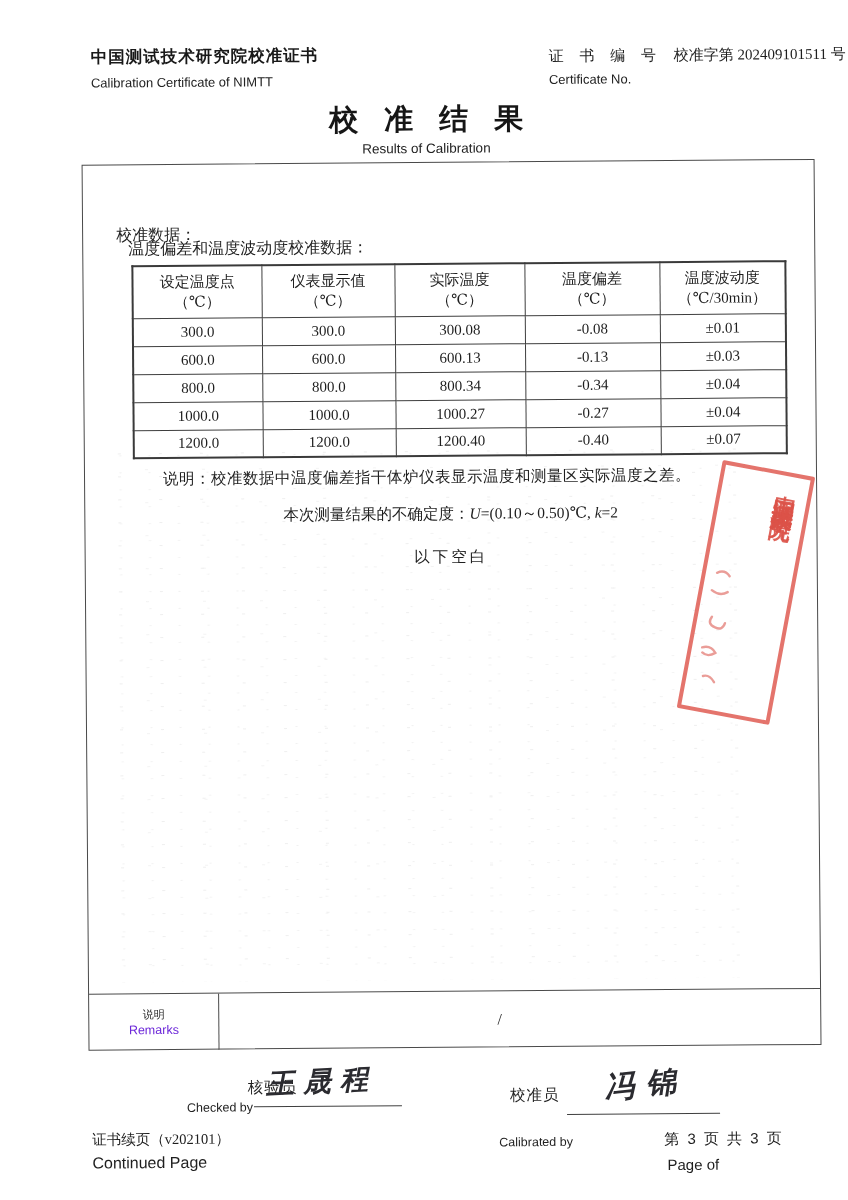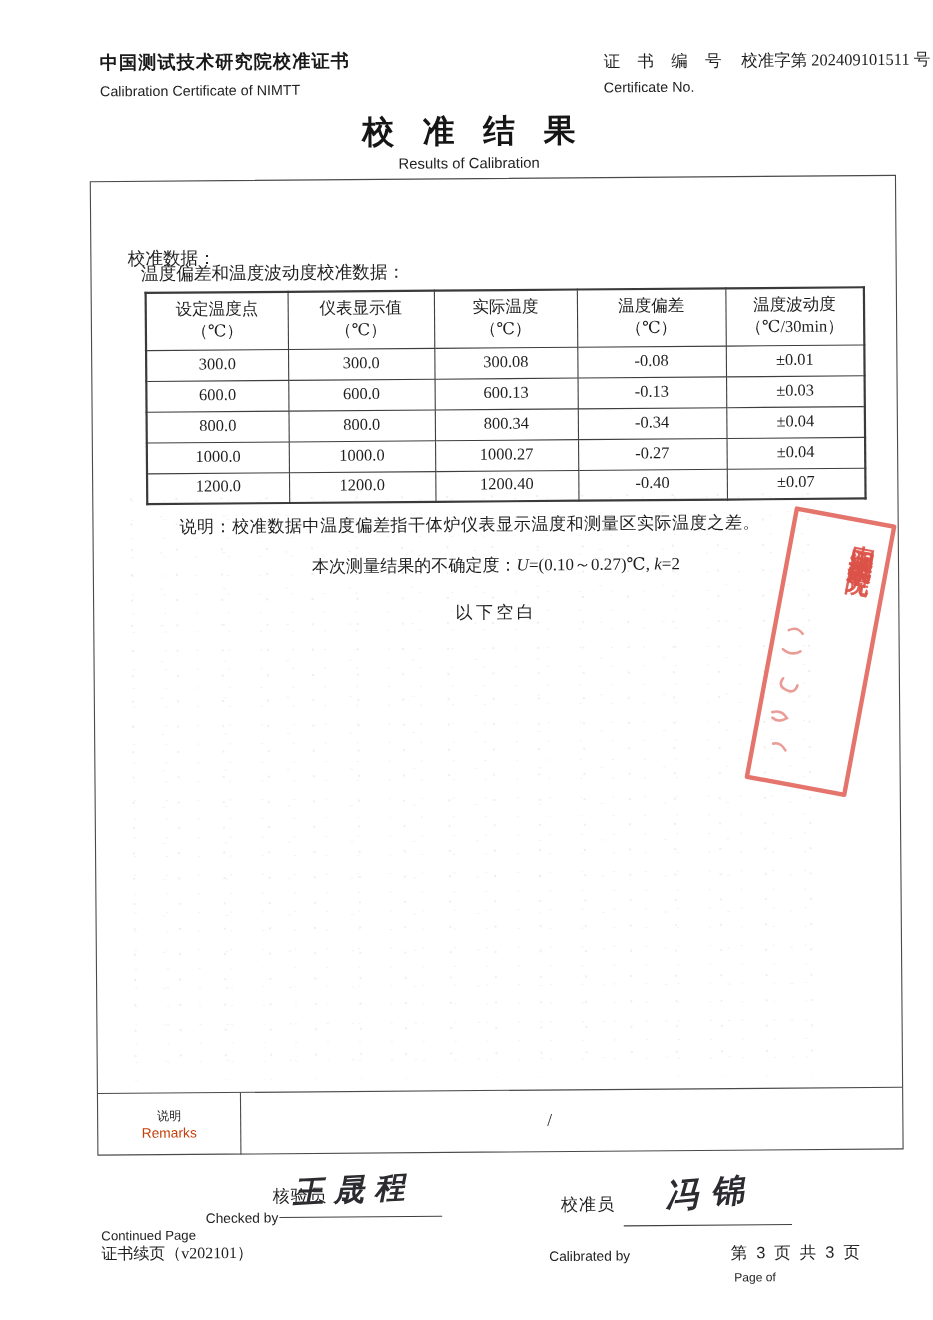--- a/index.html
+++ b/index.html
@@ -70,21 +70,21 @@
     color:rgba(219,82,72,.9); font-family:"Liberation Serif",serif; }
   .stamp-marks { position:absolute; left:4px; bottom:14px; opacity:.7; }
 
   
   .remarks-row { position:absolute; left:0; top:828px; width:100%; height:57px;
     border-top:1.6px solid #4a4a4a; display:flex; }
   .remarks-label-cell { width:130px; border-right:1.4px solid #4a4a4a;
     display:flex; flex-direction:column; align-items:center; justify-content:center; }
   .remarks-cn { font-size:11px; }
   .remarks-en { font-family:"Liberation Sans","DejaVu Sans",sans-serif;
-    font-size:12.5px; color:#c2410c; margin-top:1px; }
+    font-size:12.5px; color:#6d28d9; margin-top:1px; }
   .remarks-value-cell { flex:1; display:flex; align-items:center; justify-content:center;
     font-size:16px; padding-right:40px; }
 
   
   .sig-label-cn { position:absolute; font-size:15.5px; letter-spacing:1px; }
   .sig-label-en { position:absolute; font-family:"Liberation Sans","DejaVu Sans",sans-serif;
     font-size:12.5px; color:#222; }
   .signature { position:absolute; font-family:"DejaVu Sans",sans-serif;
     font-style:italic; font-weight:600; color:#2b2b30; white-space:nowrap; }
   .sig-line { position:absolute; border-bottom:1.6px solid #3f3f3f; }
@@ -94,26 +94,26 @@
     transform:rotate(-2.5deg); }
   .sig1line { left:250px; top:1062px; width:148px; height:44px; }
   .sig2 { left:506px; top:1086px;text-align:center; }
   .sig2en { left:495px; top:1136px; }
   .sig2name { left:600px; top:1066px; font-size:30px; letter-spacing:12px;
     transform:rotate(-5deg); }
   .sig2line { left:563px; top:1072px; width:153px; height:44px; }
 
   
   .foot-left-cn { position:absolute; left:88px; top:1128px; font-size:14.5px; }
-  .foot-left-en { position:absolute; left:88px; top:1114px;
-    font-family:"Liberation Sans","DejaVu Sans",sans-serif; font-size:12px; }
+  .foot-left-en { position:absolute; left:88px; top:1152px;
+    font-family:"Liberation Sans","DejaVu Sans",sans-serif; font-size:16px; }
   .foot-right-cn { position:absolute; left:660px; top:1132px; font-size:15px;
     letter-spacing:2px; font-family:Liberation Sans, sans-serif; }
   .foot-right-en { position:absolute; left:663px; top:1158px;
-    font-family:"Liberation Sans","DejaVu Sans",sans-serif; font-size:11px; }
+    font-family:"Liberation Sans","DejaVu Sans",sans-serif; font-size:15px; }
 </style>
 </head>
 <body>
 
 <div class="page">
 
   <div class="texture"></div>
 
   <div class="hdr-left">
     <div class="org-cn">中国测试技术研究院校准证书</div>
@@ -202,21 +202,21 @@
           <td>1200.40</td>
           <td>-0.40</td>
           <td>±0.07</td>
         </tr>
       </tbody>
     </table>
 
     <div class="note-line">说明：校准数据中温度偏差指干体炉仪表显示温度和测量区实际温度之差。</div>
 
     <div class="uncertainty">
-      <span>本次测量结果的不确定度：</span><span class="it">U</span><span>=(0.10～0.27)℃, </span><span class="it">k</span><span>=2</span>
+      <span>本次测量结果的不确定度：</span><span class="it">U</span><span>=(0.10～0.50)℃, </span><span class="it">k</span><span>=2</span>
     </div>
 
     <div class="blank-below">以下空白</div>
 
     <div class="stamp">
       <div class="stamp-text">中国测试技术研究院</div>
       <svg class="stamp-marks" width="34" height="130" viewBox="0 0 34 130">
         <g fill="none" stroke="rgba(219,82,72,.8)" stroke-width="2.4" stroke-linecap="round">
           <path d="M7 8 q7 -5 13 1"></path>
           <path d="M5 26 q9 5 16 -1"></path>

